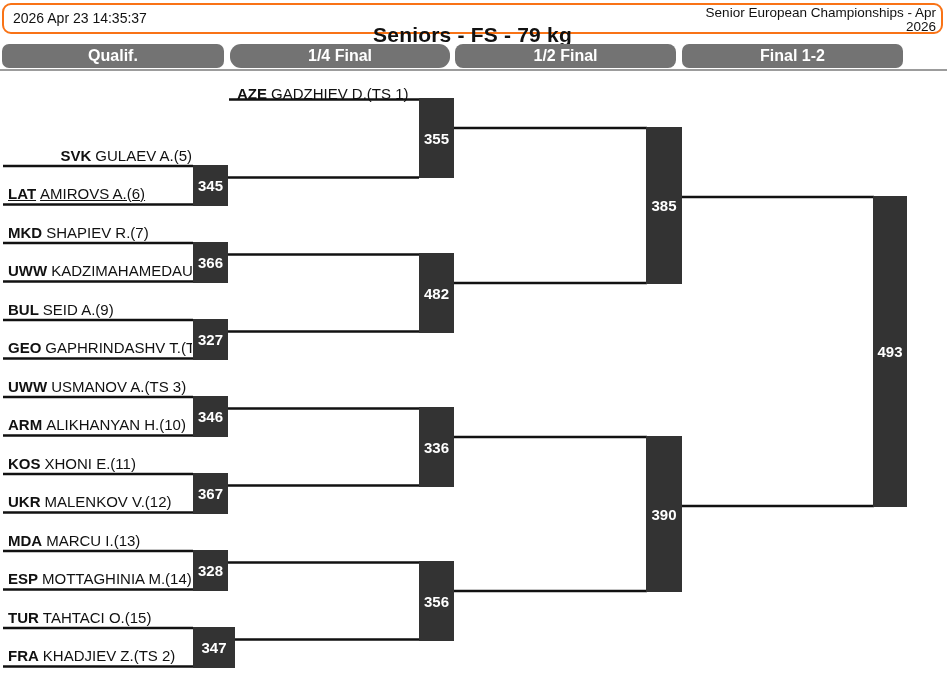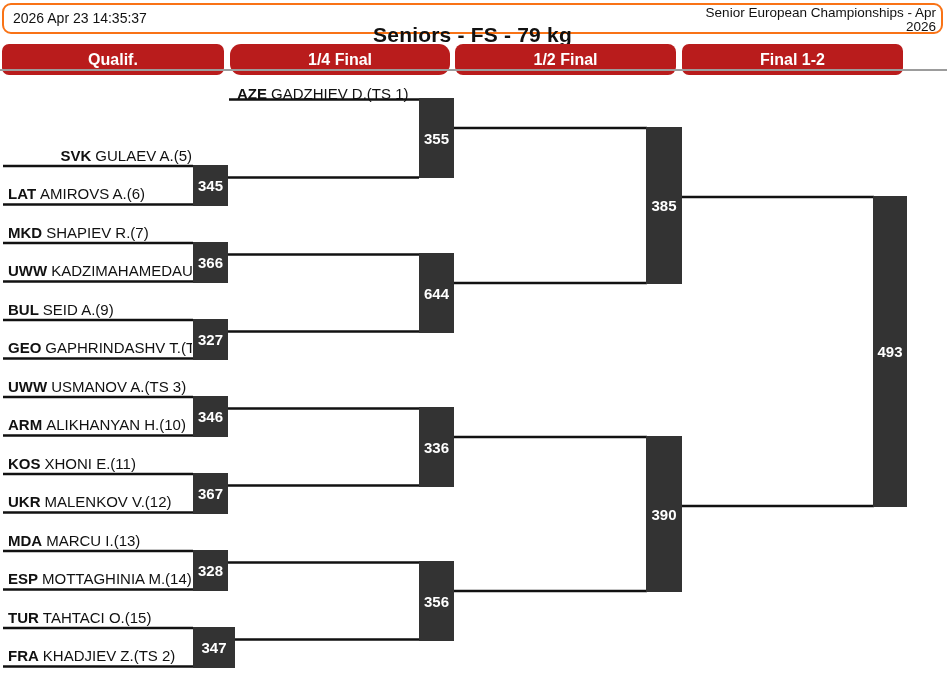--- a/index.html
+++ b/index.html
@@ -18,21 +18,21 @@
   .infobar .title{
     position:absolute;left:0;right:0;top:0;height:27px;line-height:27px;
     text-align:center;font-size:21px;font-weight:bold;letter-spacing:.2px;margin-top:16px;
   }
   .infobar .event{
     position:absolute;right:5px;top:1px;width:238px;text-align:right;
     font-size:13.5px;line-height:14px;
   }
   
   .colhead{
-    position:absolute;top:44px;height:31px;background:#b91c1c;border-radius:7px;
+    position:absolute;top:44px;height:24px;background:#737373;border-radius:7px;
     color:#fff;font-size:16px;font-weight:bold;
     display:flex;align-items:center;justify-content:center;
   }
   .rule{
     position:absolute;left:0;top:69px;width:947px;height:1.6px;background:#9c9c9c;
   }
   
   svg.lines{position:absolute;left:0;top:0;}
   
   .name{
@@ -95,21 +95,21 @@
       <line x1="452" y1="437" x2="647" y2="437"></line>
       <line x1="452" y1="591" x2="647" y2="591"></line>
 
       <line x1="680" y1="197" x2="874" y2="197"></line>
       <line x1="680" y1="506" x2="874" y2="506"></line>
     </g>
   </svg>
 
   <div class="name" style="left:237px;top:84px;width:180px;"><span class="cc">AZE</span><span>GADZHIEV D.(TS 1)</span></div>
   <div class="name" style="left:8px;top:146px;width:184px;text-align:right;"><span class="cc">SVK</span><span>GULAEV A.(5)</span></div>
-  <div class="name" style="left:8px;top:184px;width:184px;"><span class="cc">LAT</span><span>AMIROVS A.(6)</span></div>
+  <div class="name" style="left:8px;top:184px;width:184px;text-decoration:underline;"><span class="cc">LAT</span><span>AMIROVS A.(6)</span></div>
   <div class="name" style="left:8px;top:223px;width:184px;"><span class="cc">MKD</span><span>SHAPIEV R.(7)</span></div>
   <div class="name" style="left:8px;top:261px;width:184px;"><span class="cc">UWW</span><span>KADZIMAHAMEDAU M.(8)</span></div>
   <div class="name" style="left:8px;top:300px;width:184px;"><span class="cc">BUL</span><span>SEID A.(9)</span></div>
   <div class="name" style="left:8px;top:338px;width:184px;"><span class="cc">GEO</span><span>GAPHRINDASHV T.(TS 4)</span></div>
   <div class="name" style="left:8px;top:377px;width:184px;"><span class="cc">UWW</span><span>USMANOV A.(TS 3)</span></div>
   <div class="name" style="left:8px;top:415px;width:184px;"><span class="cc">ARM</span><span>ALIKHANYAN H.(10)</span></div>
   <div class="name" style="left:8px;top:454px;width:184px;"><span class="cc">KOS</span><span>XHONI E.(11)</span></div>
   <div class="name" style="left:8px;top:492px;width:184px;"><span class="cc">UKR</span><span>MALENKOV V.(12)</span></div>
   <div class="name" style="left:8px;top:531px;width:184px;"><span class="cc">MDA</span><span>MARCU I.(13)</span></div>
   <div class="name" style="left:8px;top:569px;width:184px;"><span class="cc">ESP</span><span>MOTTAGHINIA M.(14)</span></div>
@@ -118,21 +118,21 @@
 
   <div class="mbox" style="left:193px;top:165px;width:35px;height:41px;">345</div>
   <div class="mbox" style="left:193px;top:242px;width:35px;height:41px;">366</div>
   <div class="mbox" style="left:193px;top:319px;width:35px;height:41px;">327</div>
   <div class="mbox" style="left:193px;top:396px;width:35px;height:41px;">346</div>
   <div class="mbox" style="left:193px;top:473px;width:35px;height:41px;">367</div>
   <div class="mbox" style="left:193px;top:550px;width:35px;height:41px;">328</div>
   <div class="mbox" style="left:193px;top:627px;width:42px;height:41px;">347</div>
 
   <div class="mbox" style="left:419px;top:98px;width:35px;height:80px;">355</div>
-  <div class="mbox" style="left:419px;top:253px;width:35px;height:80px;">644</div>
+  <div class="mbox" style="left:419px;top:253px;width:35px;height:80px;">482</div>
   <div class="mbox" style="left:419px;top:407px;width:35px;height:80px;">336</div>
   <div class="mbox" style="left:419px;top:561px;width:35px;height:80px;">356</div>
 
   <div class="mbox" style="left:646px;top:127px;width:36px;height:157px;">385</div>
   <div class="mbox" style="left:646px;top:436px;width:36px;height:156px;">390</div>
 
   <div class="mbox" style="left:873px;top:196px;width:34px;height:311px;">493</div>
 
 </div>
 

